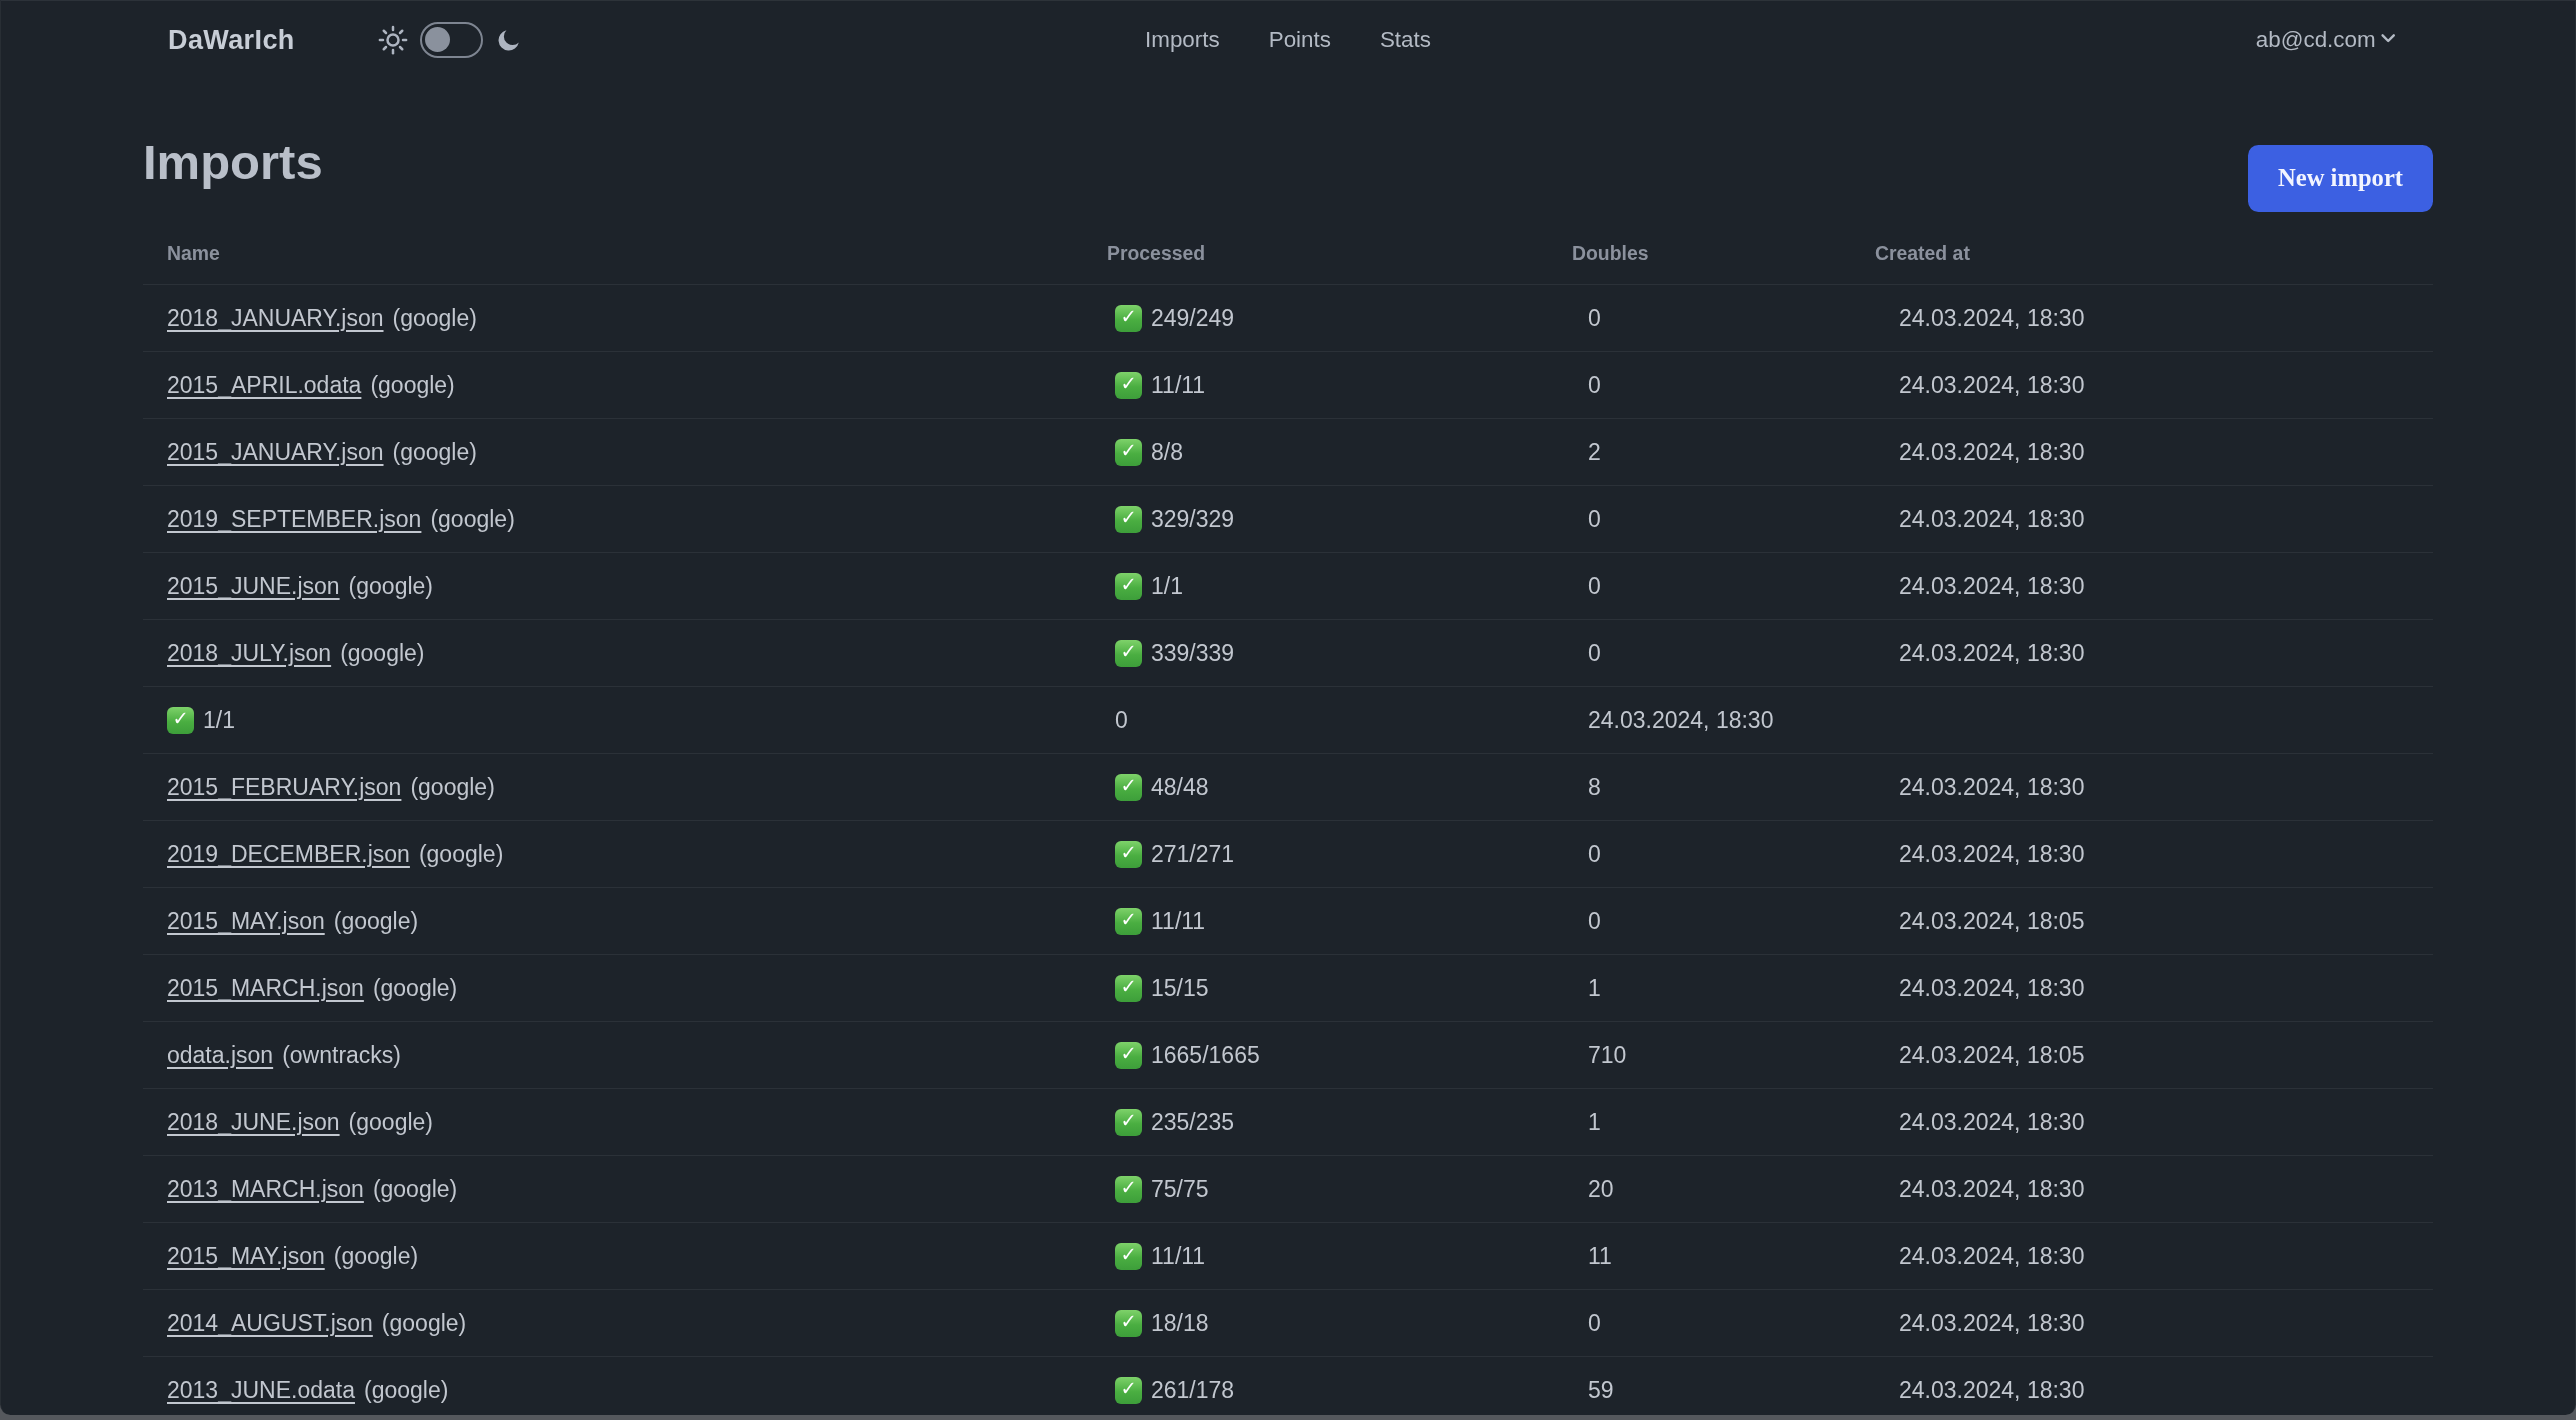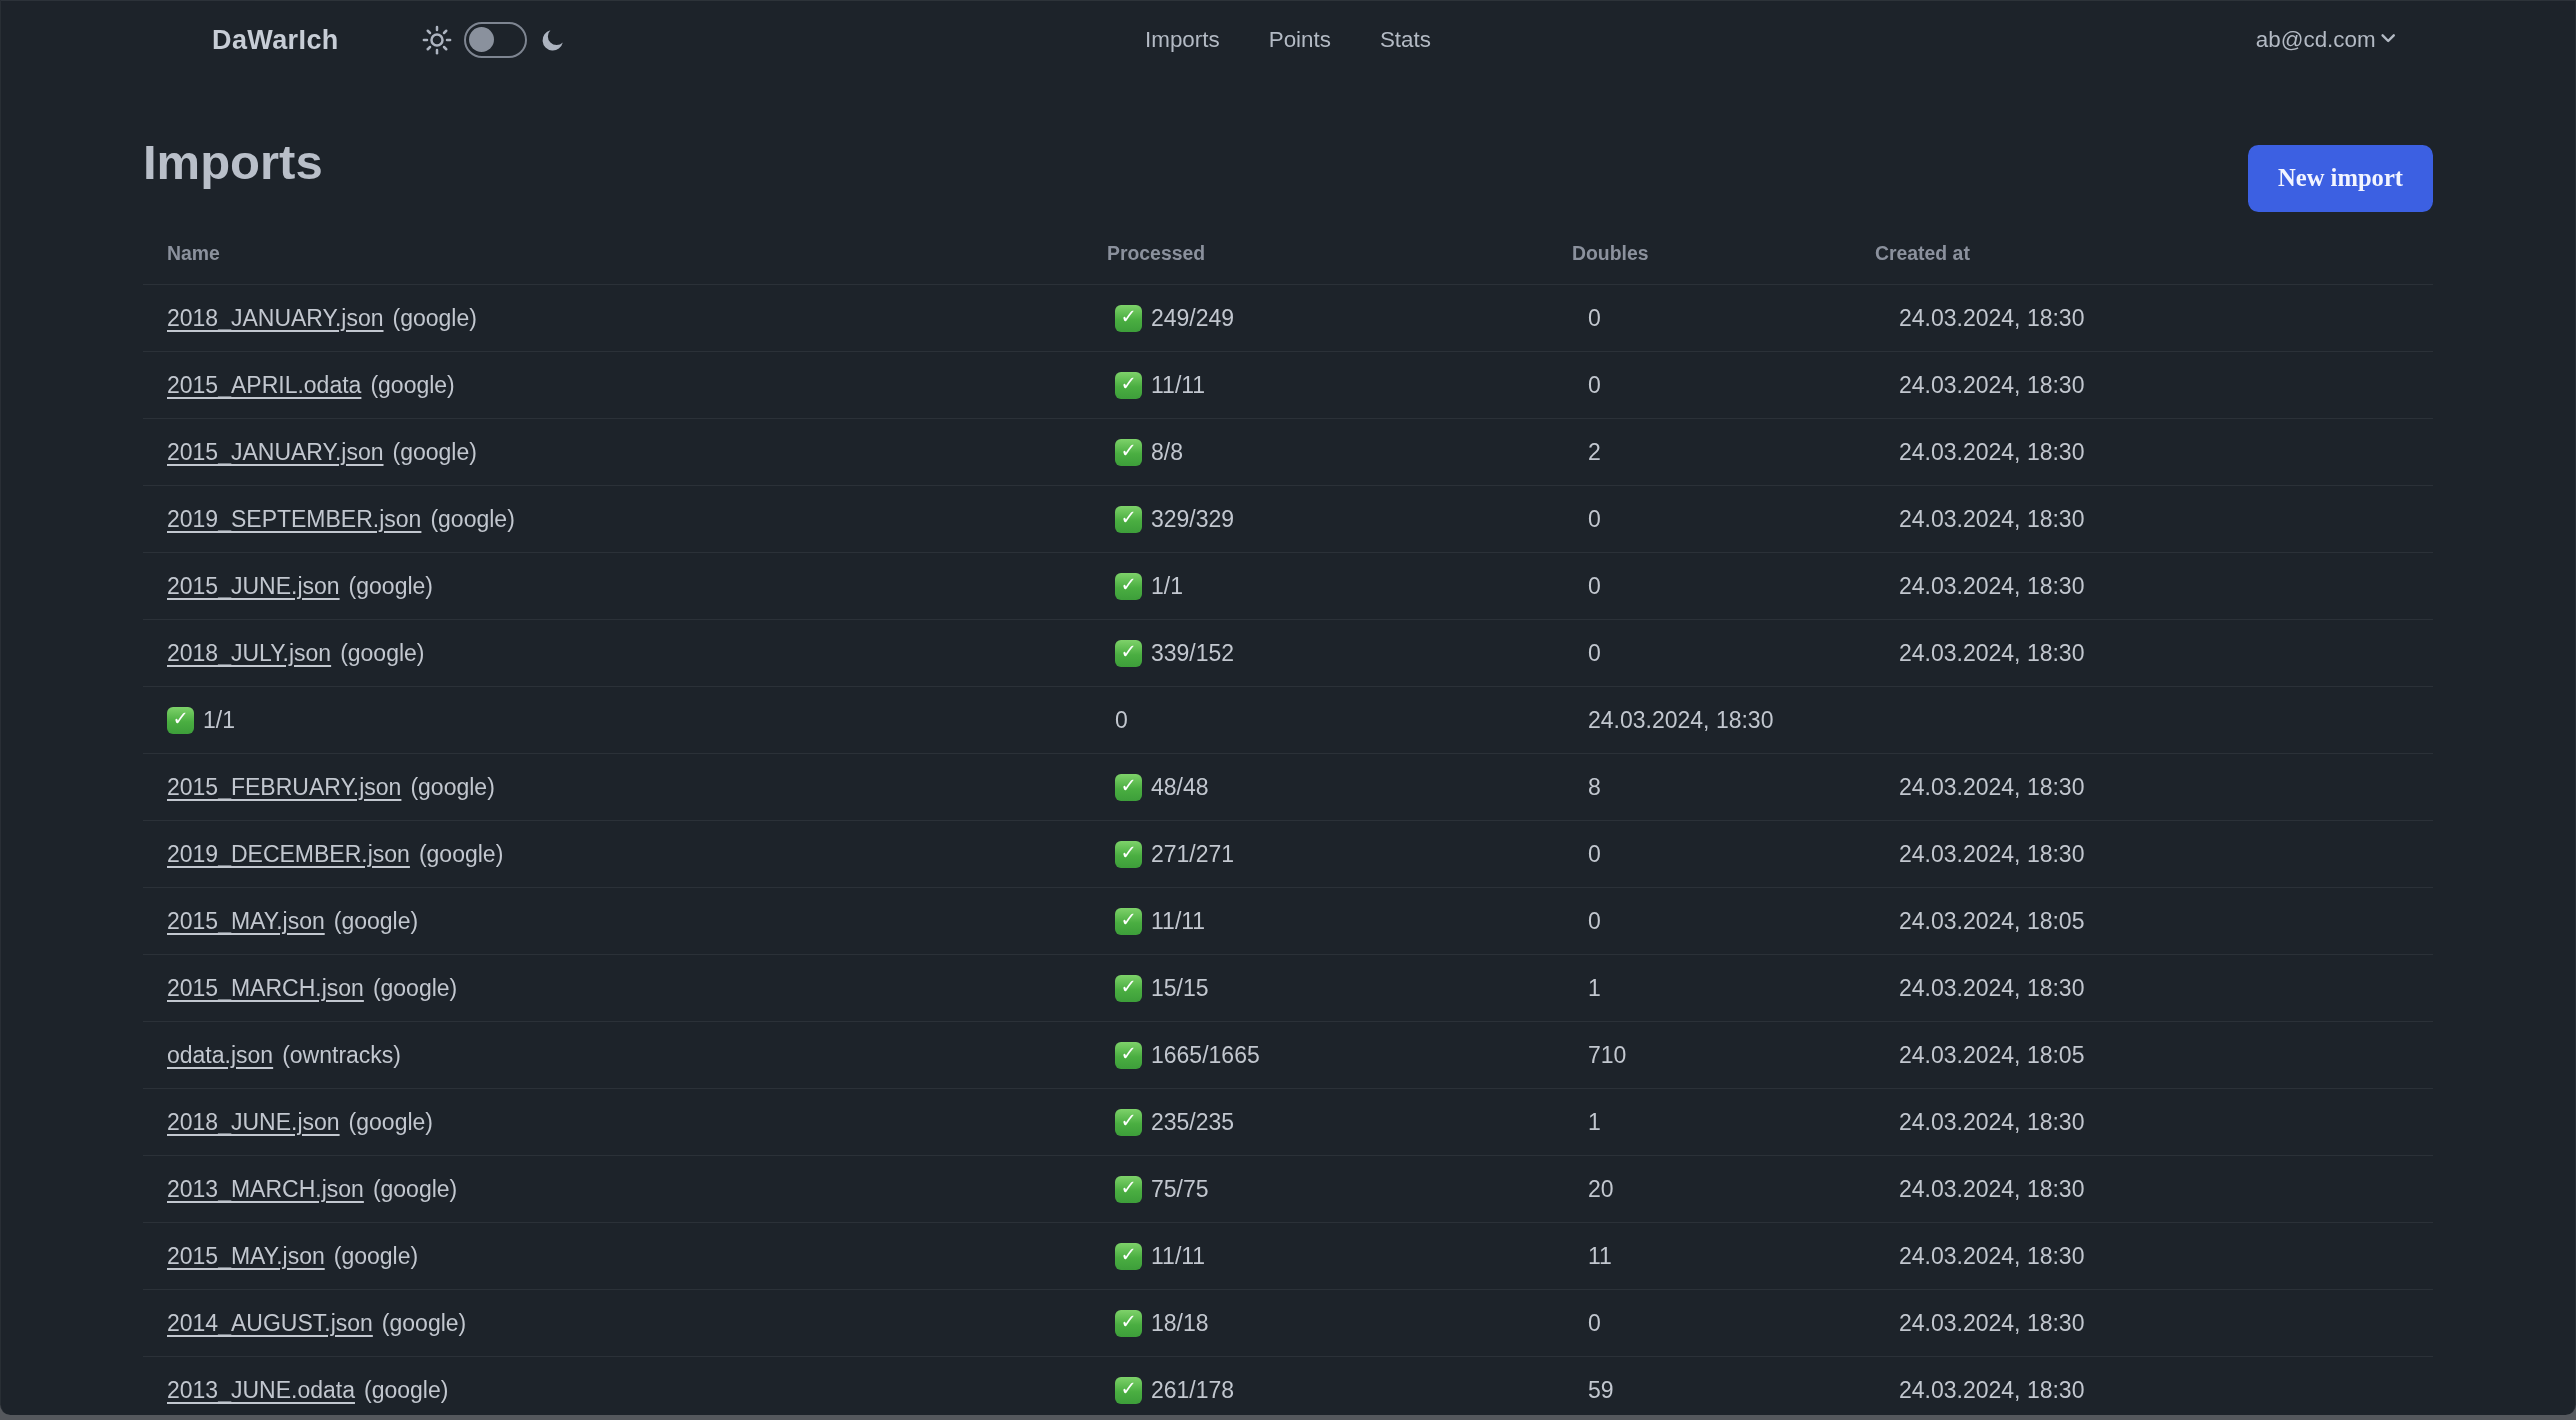--- a/index.html
+++ b/index.html
@@ -25,21 +25,20 @@
     position: relative;
     height: 78px;
     display: flex;
     align-items: center;
     padding: 0 176px 0 167px;
   }
   .logo {
     font-size: 27px; font-weight: 700;
     color: #c7cdd6; letter-spacing: 0.4px;
     cursor: pointer;
-    margin-left: 44px;
   }
   .theme-group {
     display: flex; align-items: center;
     gap: 12px; margin-left: 83px;
   }
   .icon-sun svg, .icon-moon svg { display: block; }
   .toggle {
     width: 63px; height: 36px;
     border: 2.2px solid #7e8591;
     border-radius: 19.4px;
@@ -275,21 +274,21 @@
   </div>
 
   <div class="trow">
     <div class="cell name-cell">
       <a class="file-link">2018_JULY.json</a><span class="src">(google)</span>
     </div>
     <div class="cell processed-cell">
       <span class="check">
                 <span class="mark">✓</span>
               </span>
-      <span class="processed-count">339/152</span>
+      <span class="processed-count">339/339</span>
     </div>
     <div class="cell">0</div>
     <div class="cell">24.03.2024, 18:30</div>
   </div>
 
   <div class="trow">
     <div class="cell processed-cell">
       <span class="check">
                 <span class="mark">✓</span>
               </span>

